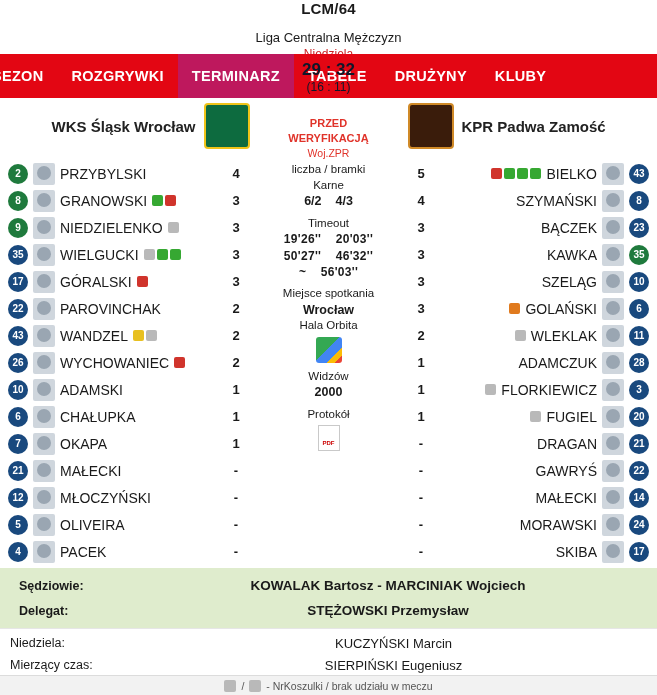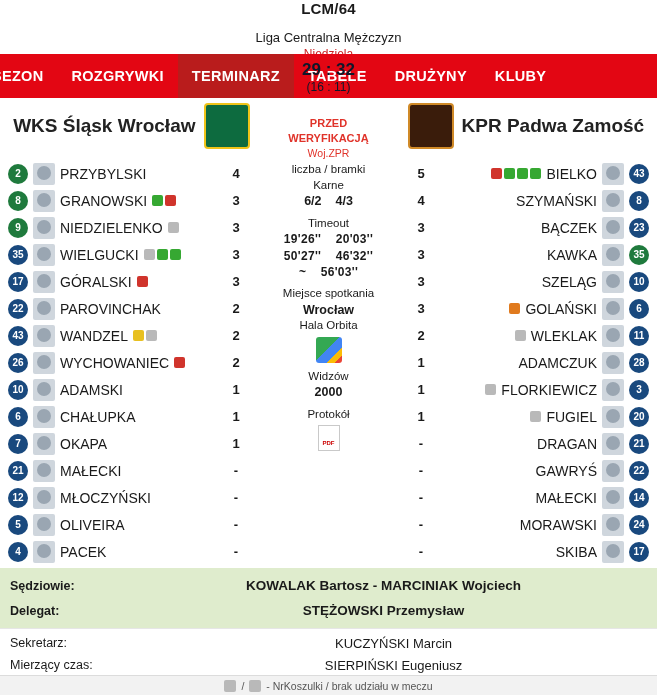--- a/index.html
+++ b/index.html
@@ -50,21 +50,21 @@
     color: #ffffff;
     font-weight: bold;
     font-size: 14.5px;
     letter-spacing: .3px;
     padding: 0 14px;
     line-height: 44px;
     white-space: nowrap;
     cursor: pointer;
   }
   .navbar .nav-item.first { padding-left: 0; margin-left: -8px; }
-  .navbar .nav-item.active { background: #b91c1c; height: 44px; }
+  .navbar .nav-item.active { background: #be185d; height: 44px; }
   
   .score-strip {
     position: absolute;
     top: 60px;
     left: 0;
     width: 657px;
     text-align: center;
     color: #0f172a;
     z-index: 6;
     pointer-events: none;
@@ -88,21 +88,21 @@
   }
   .team-left, .team-right {
     flex: 1;
     display: flex;
     align-items: center;
     gap: 8px;
   }
   .team-left { justify-content: flex-end; padding-right: 4px; }
   .team-right { justify-content: flex-start; padding-left: 4px; }
   .team-name {
-    font-size: 19px;
+    font-size: 15px;
     font-weight: bold;
     color: #222;
   }
   .crest {
     width: 46px; height: 46px;
     border-radius: 4px;
     display: flex; align-items: center; justify-content: center;
     font-size: 9px; color: #fff; text-align: center;
     overflow: hidden;
   }
@@ -224,21 +224,21 @@
   }
   
   .officials-green {
     position: absolute;
     top: 568px; left: 0;
     width: 657px;
     height: 60px;
     background: #dfeccd;
     padding: 5px 10px;
   }
-  .off-row { display: flex; align-items: center; height: 25px; }
+  .off-row { display: flex; align-items: center; height: 25px; margin-left: 9px; }
   .off-label { width: 110px; font-size: 12.5px; font-weight: bold; }
   .off-val { flex: 1; text-align: center; font-size: 13.5px; font-weight: bold; }
   .officials-white {
     position: absolute;
     top: 628px; left: 0;
     width: 657px;
     height: 48px;
     background: #ffffff;
     padding: 3px 10px;
     border-top: 1px solid #e6e6e6;
@@ -614,21 +614,21 @@
     <div class="off-val">KOWALAK Bartosz - MARCINIAK Wojciech</div>
   </div>
   <div class="off-row">
     <div class="off-label">Delegat:</div>
     <div class="off-val">STĘŻOWSKI Przemysław</div>
   </div>
 </div>
 
 <div class="officials-white">
   <div class="off-row2">
-    <div class="off-label2">Sekretarz:</div>
+    <div class="off-label2">Niedziela:</div>
     <div class="off-val2">KUCZYŃSKI Marcin</div>
   </div>
   <div class="off-row2">
     <div class="off-label2">Mierzący czas:</div>
     <div class="off-val2">SIERPIŃSKI Eugeniusz</div>
   </div>
 </div>
 
 <div class="footer">
   <span class="foot-ic"></span>

